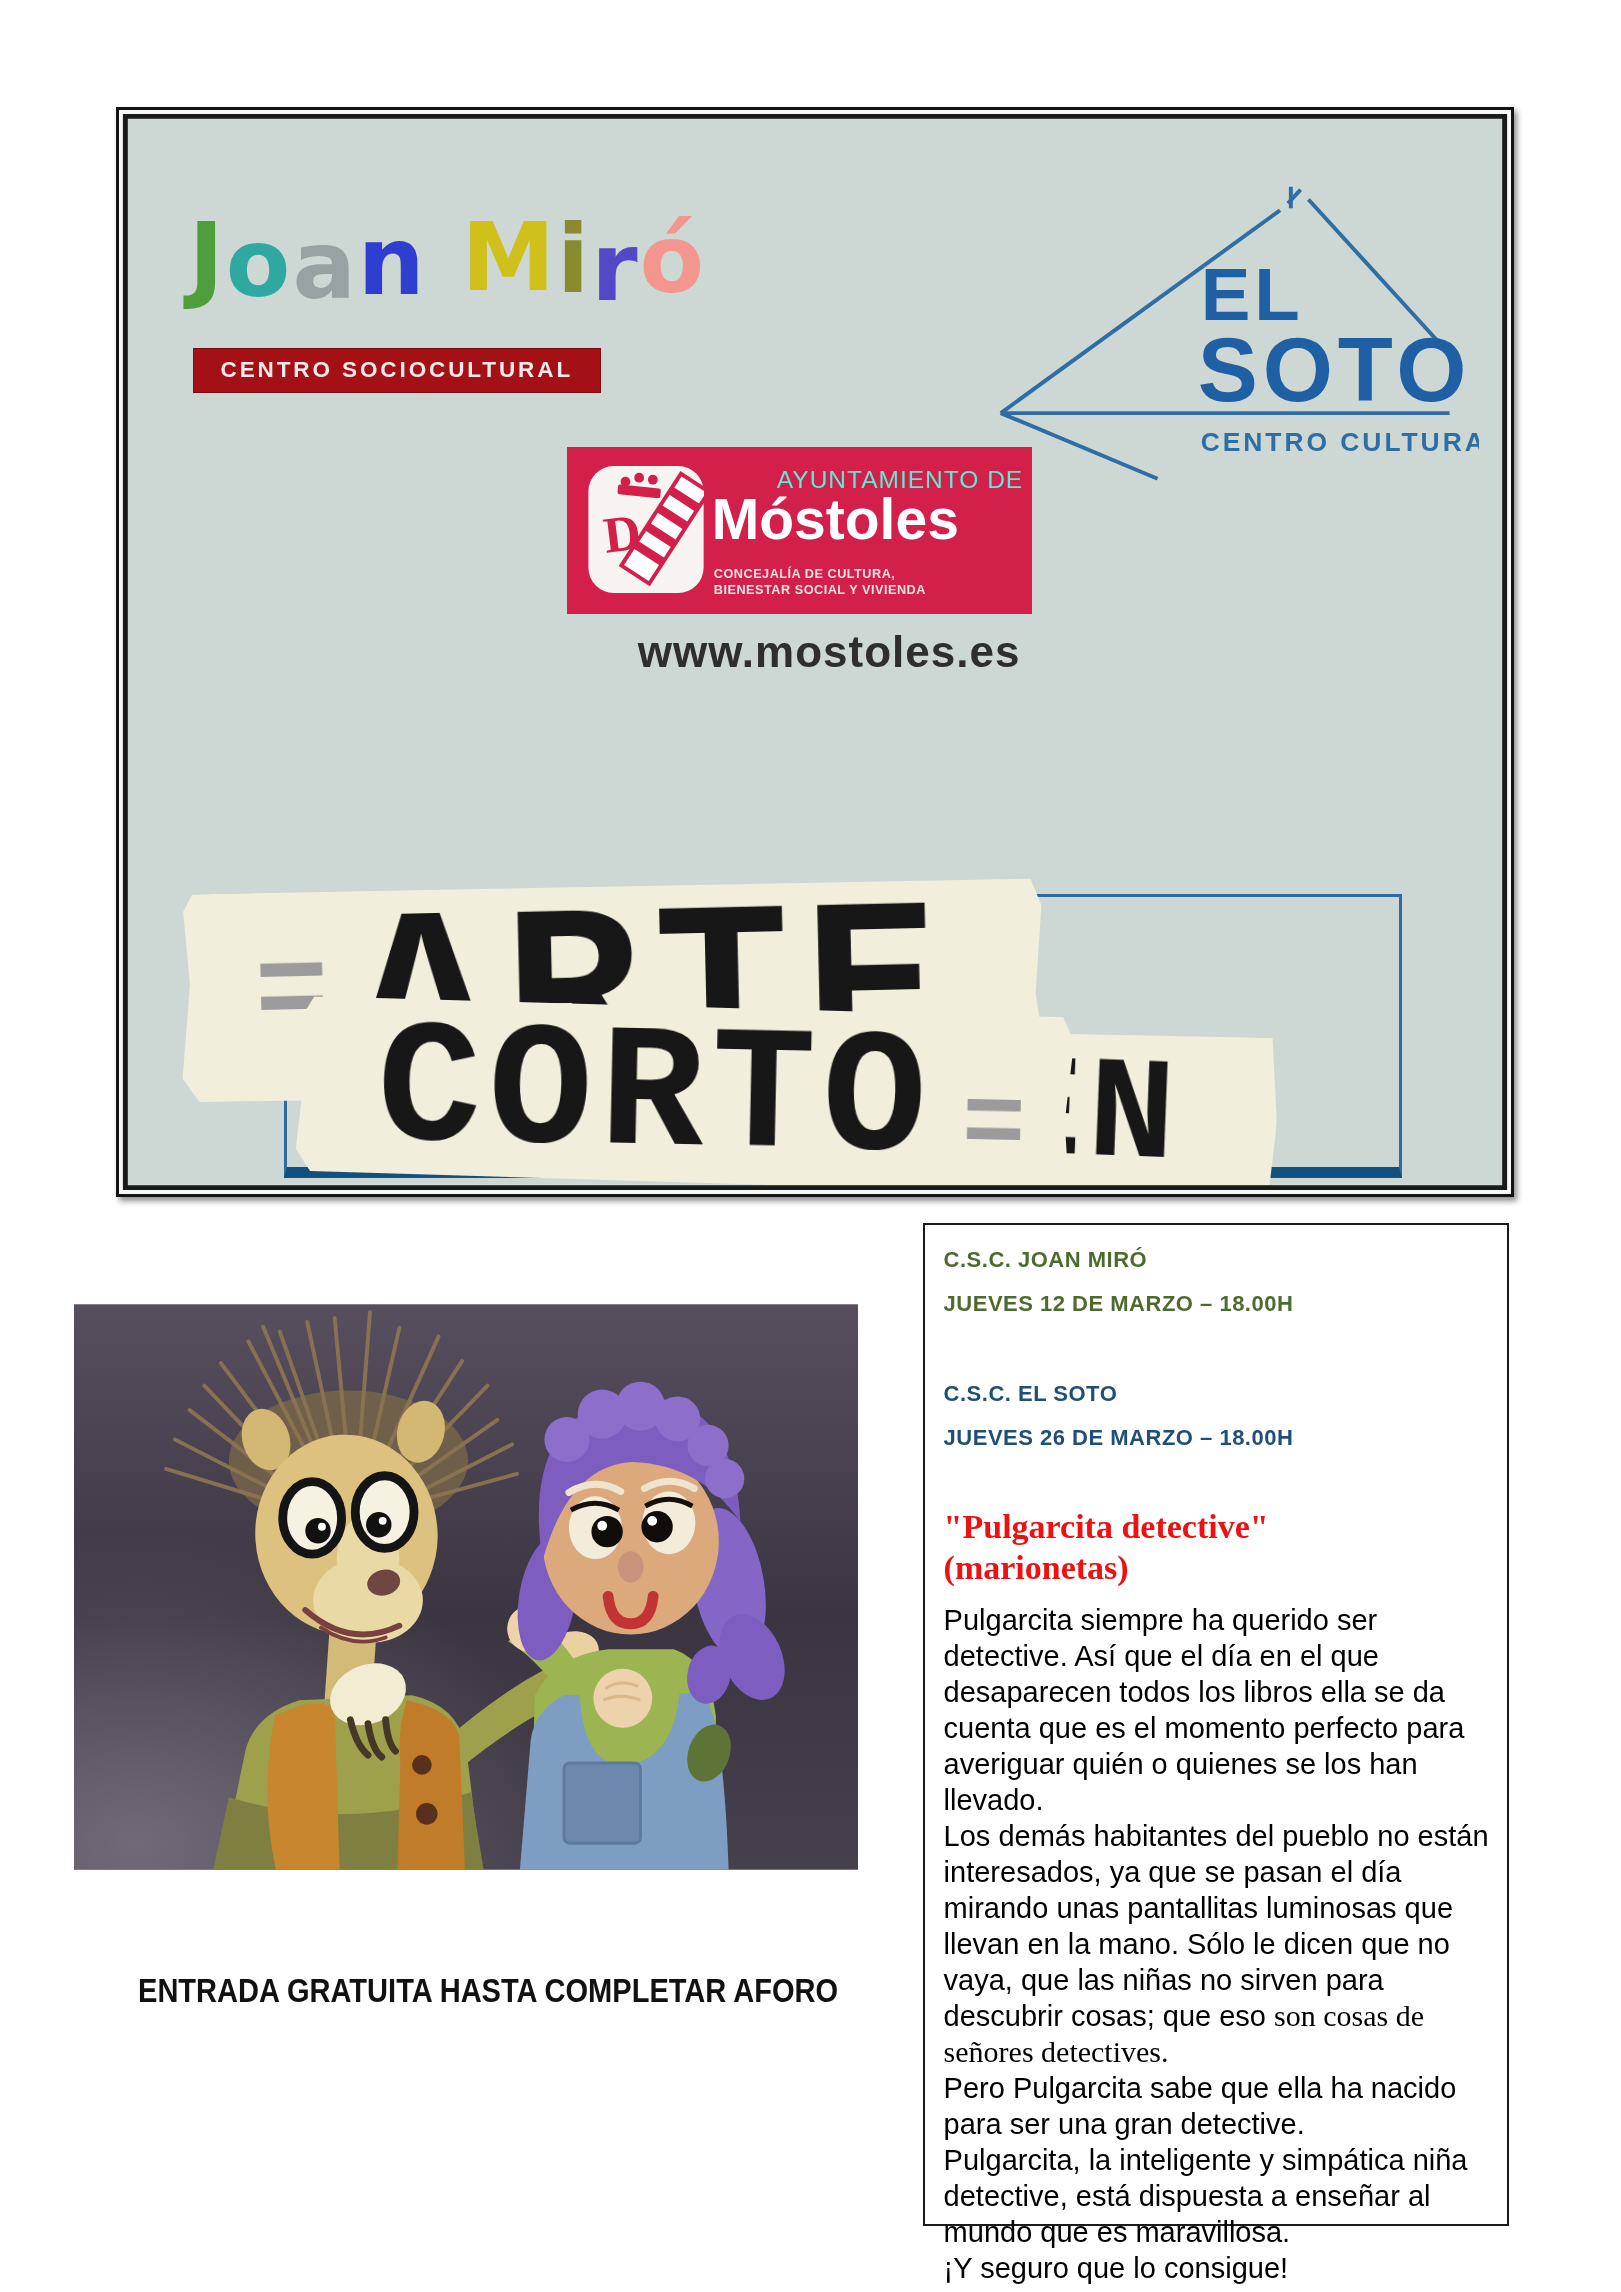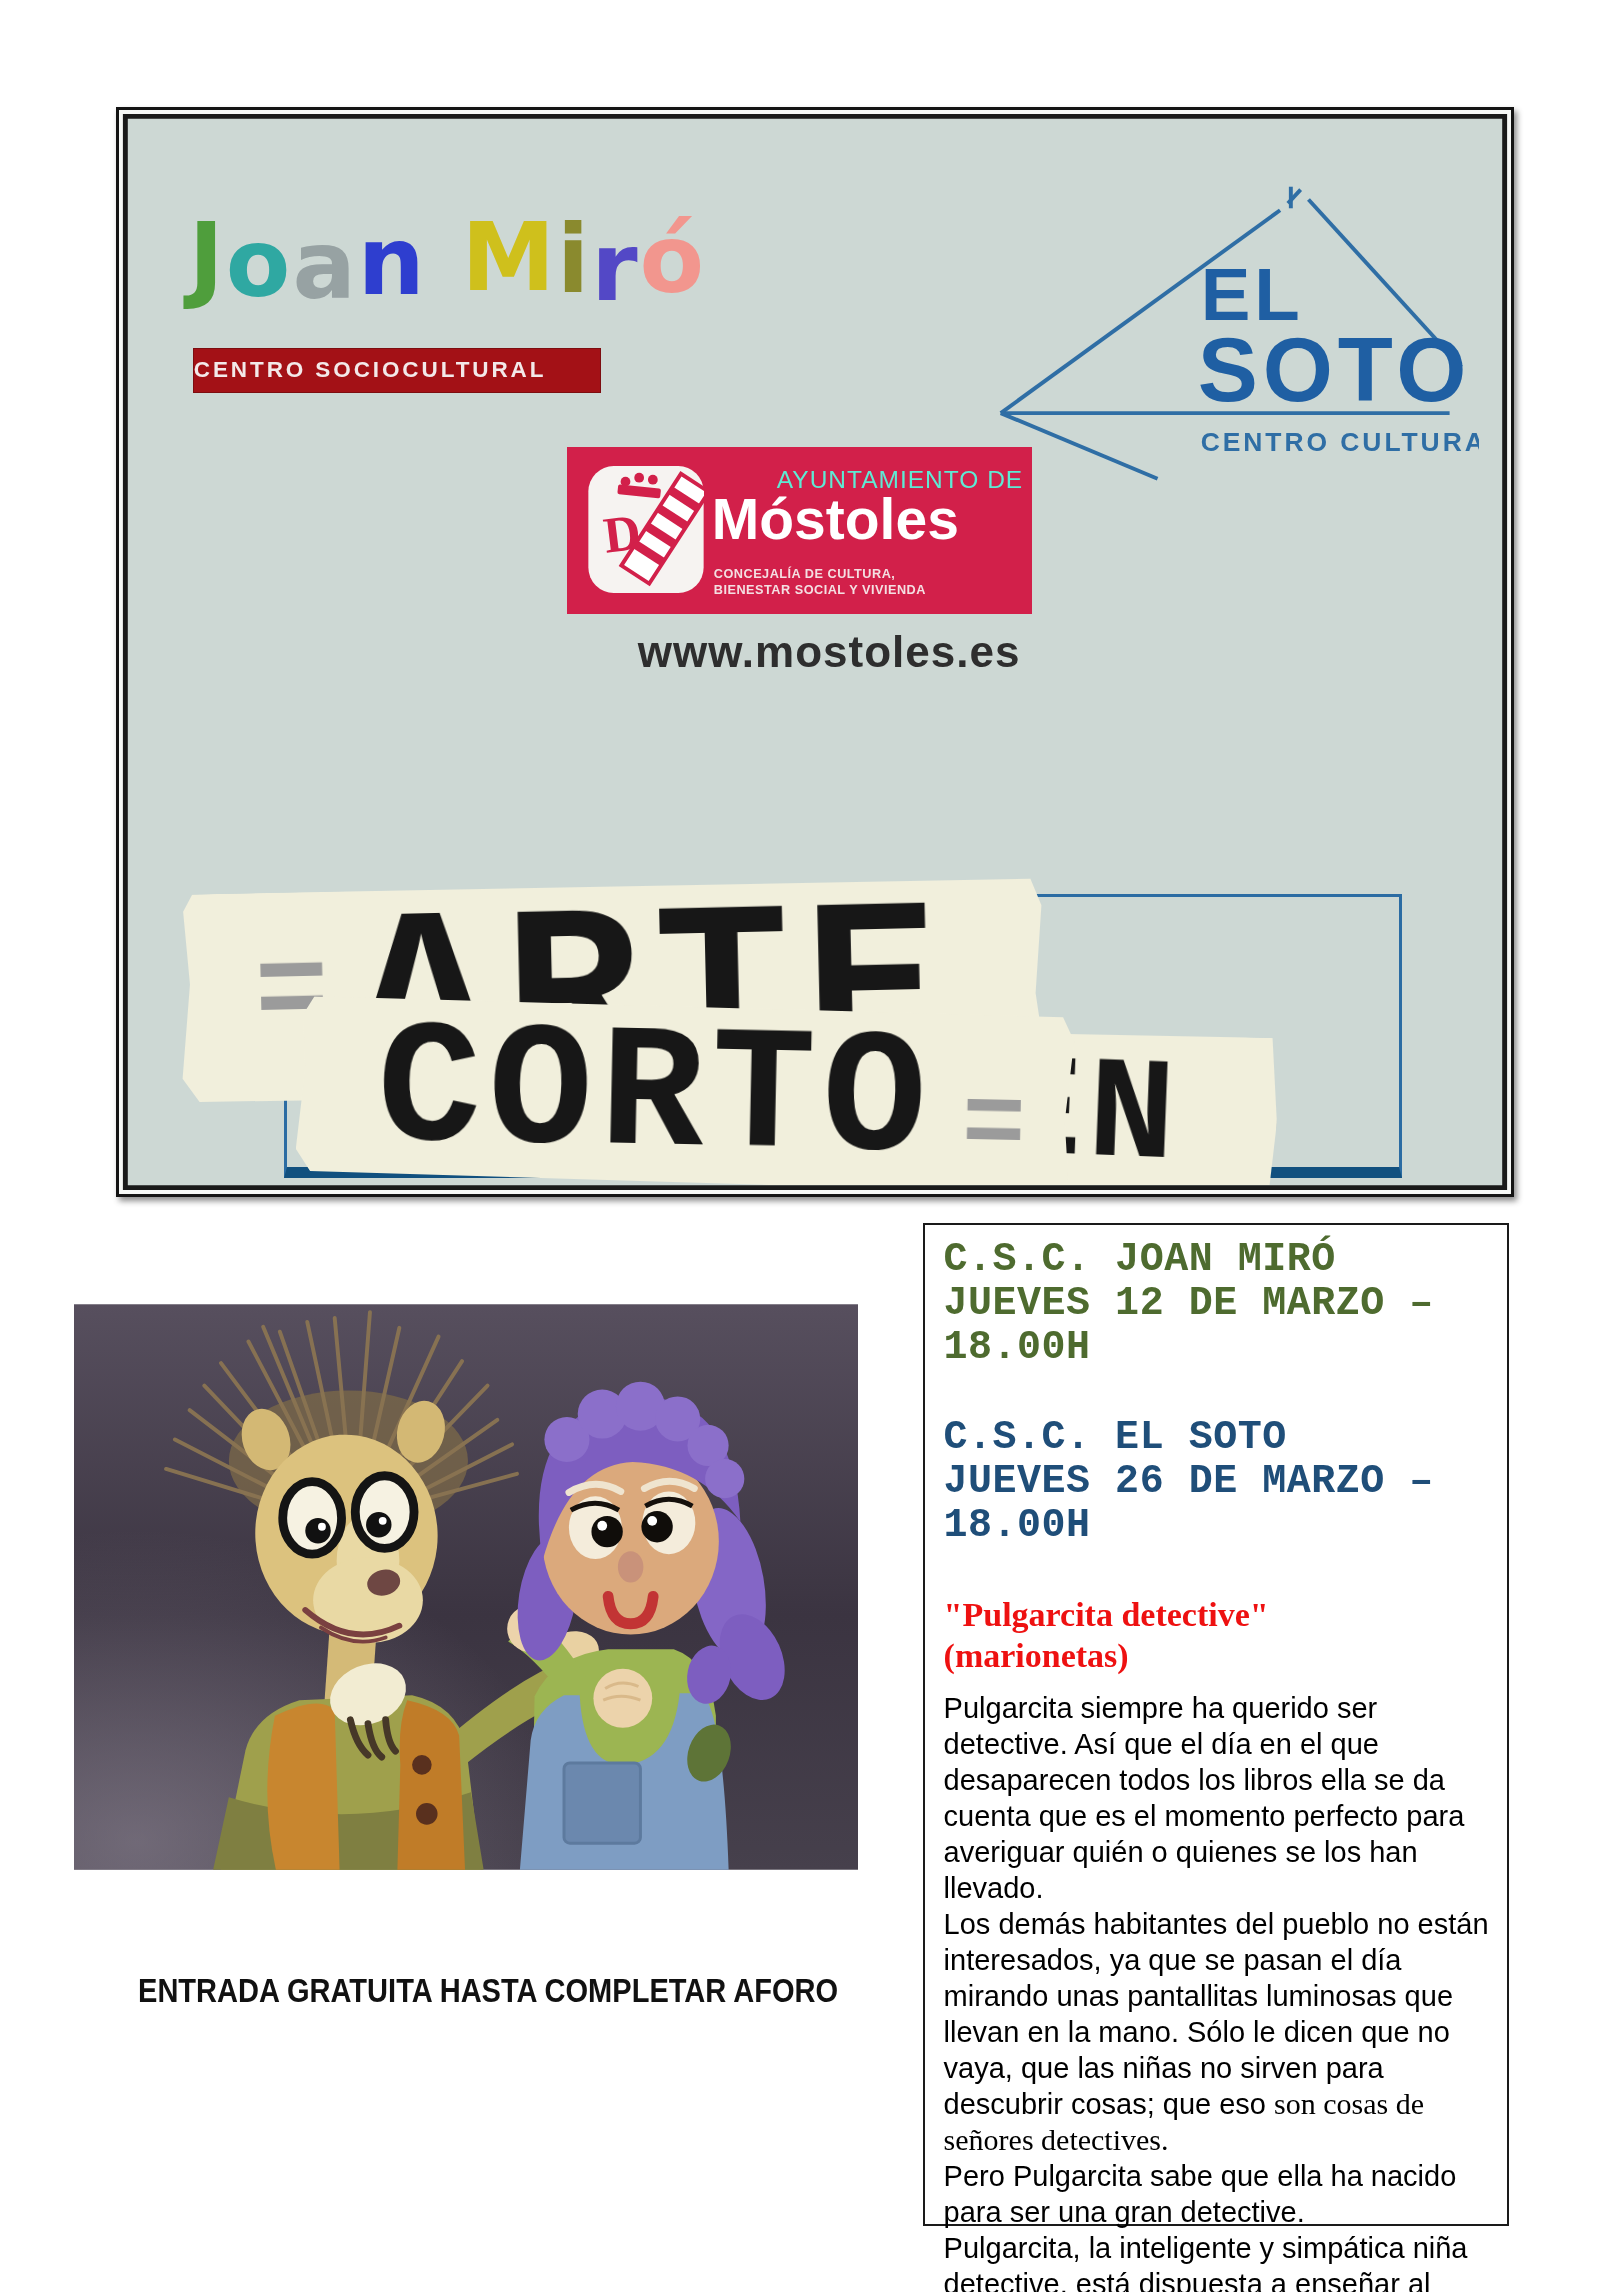--- a/index.html
+++ b/index.html
@@ -19,21 +19,21 @@
   }
   .poster-inner { position:absolute; left:8.8px; top:8.8px; right:8.8px; bottom:8.8px; overflow:hidden; }
 
   
   .jm-logo { position:absolute; left:61px; top:86px; width:461px; }
   .jm-word { font-family:"DejaVu Sans", sans-serif; font-weight:bold; font-size:94px; letter-spacing:2px; white-space:nowrap; }
   .jm-word span { display:inline-block; }
   .jm-banner {
     position:absolute; left:65px; top:229px; width:408px; height:45px;
     background:#a31116; border:1px solid #7d0d10;
-    display:flex; align-items:center; 
+    display:flex; align-items:center; justify-content:center;
     color:#f3e9e9; font-size:22.5px; font-weight:bold; letter-spacing:2.9px;
   }
 
   
   .soto-svg { position:absolute; left:861px; top:54px; }
   .soto-txt { font-family:"Liberation Sans", sans-serif; font-weight:bold; fill:#1f5fa3; }
   .soto-sub { font-family:"Liberation Sans", sans-serif; font-weight:bold; fill:#2f6ea5; }
 
   
   .most-box {
@@ -86,21 +86,21 @@
 
   
   .photo { position:absolute; left:74px; top:1304px; width:784px; height:566px; }
 
   
   .info-box {
     position:absolute; left:923px; top:1223px; width:586px; height:1003px;
     border:2.9px solid #1a1a1a; background:#fff;
     padding:12.7px 15.7px 0 18.6px;
   }
-  .sched { font-family:Liberation Mono, monospace; font-weight:bold; font-size:40px; line-height:44px; letter-spacing:0.5px; margin-bottom:46px; }
+  .sched { font-family:Liberation Sans, sans-serif; font-weight:bold; font-size:22px; line-height:44px; letter-spacing:0.5px; margin-bottom:46px; }
   .show-title { font-family:"Liberation Serif", serif; font-weight:bold; font-size:34px; line-height:41px; margin-bottom:2px; }
   .article { font-size:29px; line-height:36px; color:#000;margin-top:14px; }
   .article .serif-seg { font-family:"Liberation Serif", serif; font-size:30px; }
 
   
   .footer-line {
     position:absolute; left:98px; top:1972px; width:667px;
     font-size:33px; font-weight:bold; color:#111; text-align:center;
     transform:scaleX(.88); transform-origin:center;
     white-space:nowrap; letter-spacing:0px;

